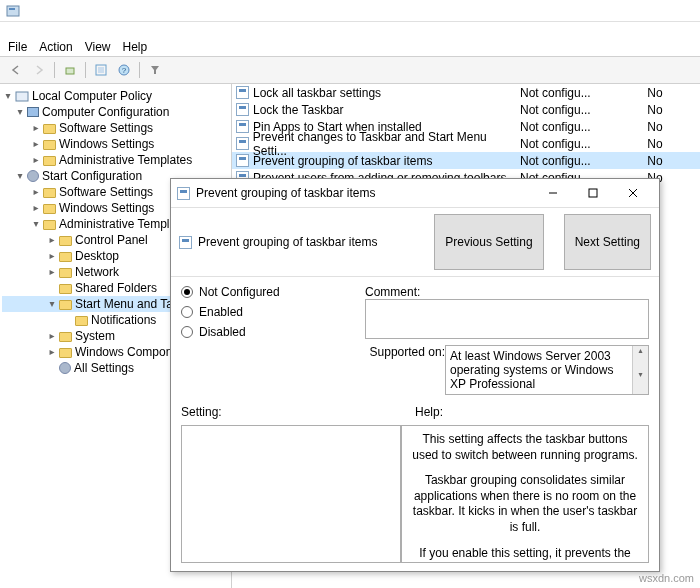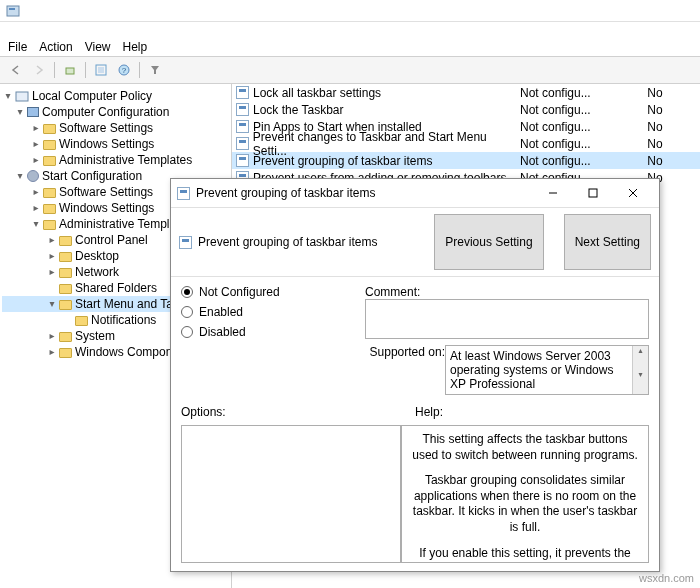--- a/index.html
+++ b/index.html
@@ -201,20 +201,25 @@
     <div class="node" style="padding-left:44px">
         <span class="exp">▸</span>
         <span class="ficon folder"></span>
         <span>System</span>
       </div>
     <div class="node" style="padding-left:44px">
         <span class="exp">▸</span>
         <span class="ficon folder"></span>
         <span>Windows Components</span>
       </div>
+    <div class="node" style="padding-left:44px">
+        <span class="exp blank">▸</span>
+        <span class="ficon gear"></span>
+        <span>All Settings</span>
+      </div>
   </div>
 
   <div class="list">
     <div class="row">
         <div class="c-s">
           <span class="ricon"></span>
           <span>Lock all taskbar settings</span>
         </div>
         <div class="c-st">Not configu...</div>
         <div class="c-c">No</div>
@@ -316,21 +321,21 @@
             <span>At least Windows Server 2003 operating systems or Windows XP Professional</span>
             <div class="spin">
                 <span>▴</span>
                 <span>▾</span>
               </div>
           </div>
         </div>
       </div>
     </div>
     <div class="opt-help">
-      <div style="flex:0 0 220px">Options:</div>
+      <div style="flex:0 0 220px">Setting:</div>
       <div>Help:</div>
     </div>
     <div class="bigbox">
       <div class="panel opt"></div>
       <div class="panel">
         <div class="help-para">This setting affects the taskbar buttons used to switch between running programs.</div>
         <div class="help-para">Taskbar grouping consolidates similar applications when there is no room on the taskbar. It kicks in when the user's taskbar is full.</div>
         <div class="help-para">If you enable this setting, it prevents the taskbar from grouping items that share the same program name. By default, this setting is always enabled.</div>
 
       </div>

